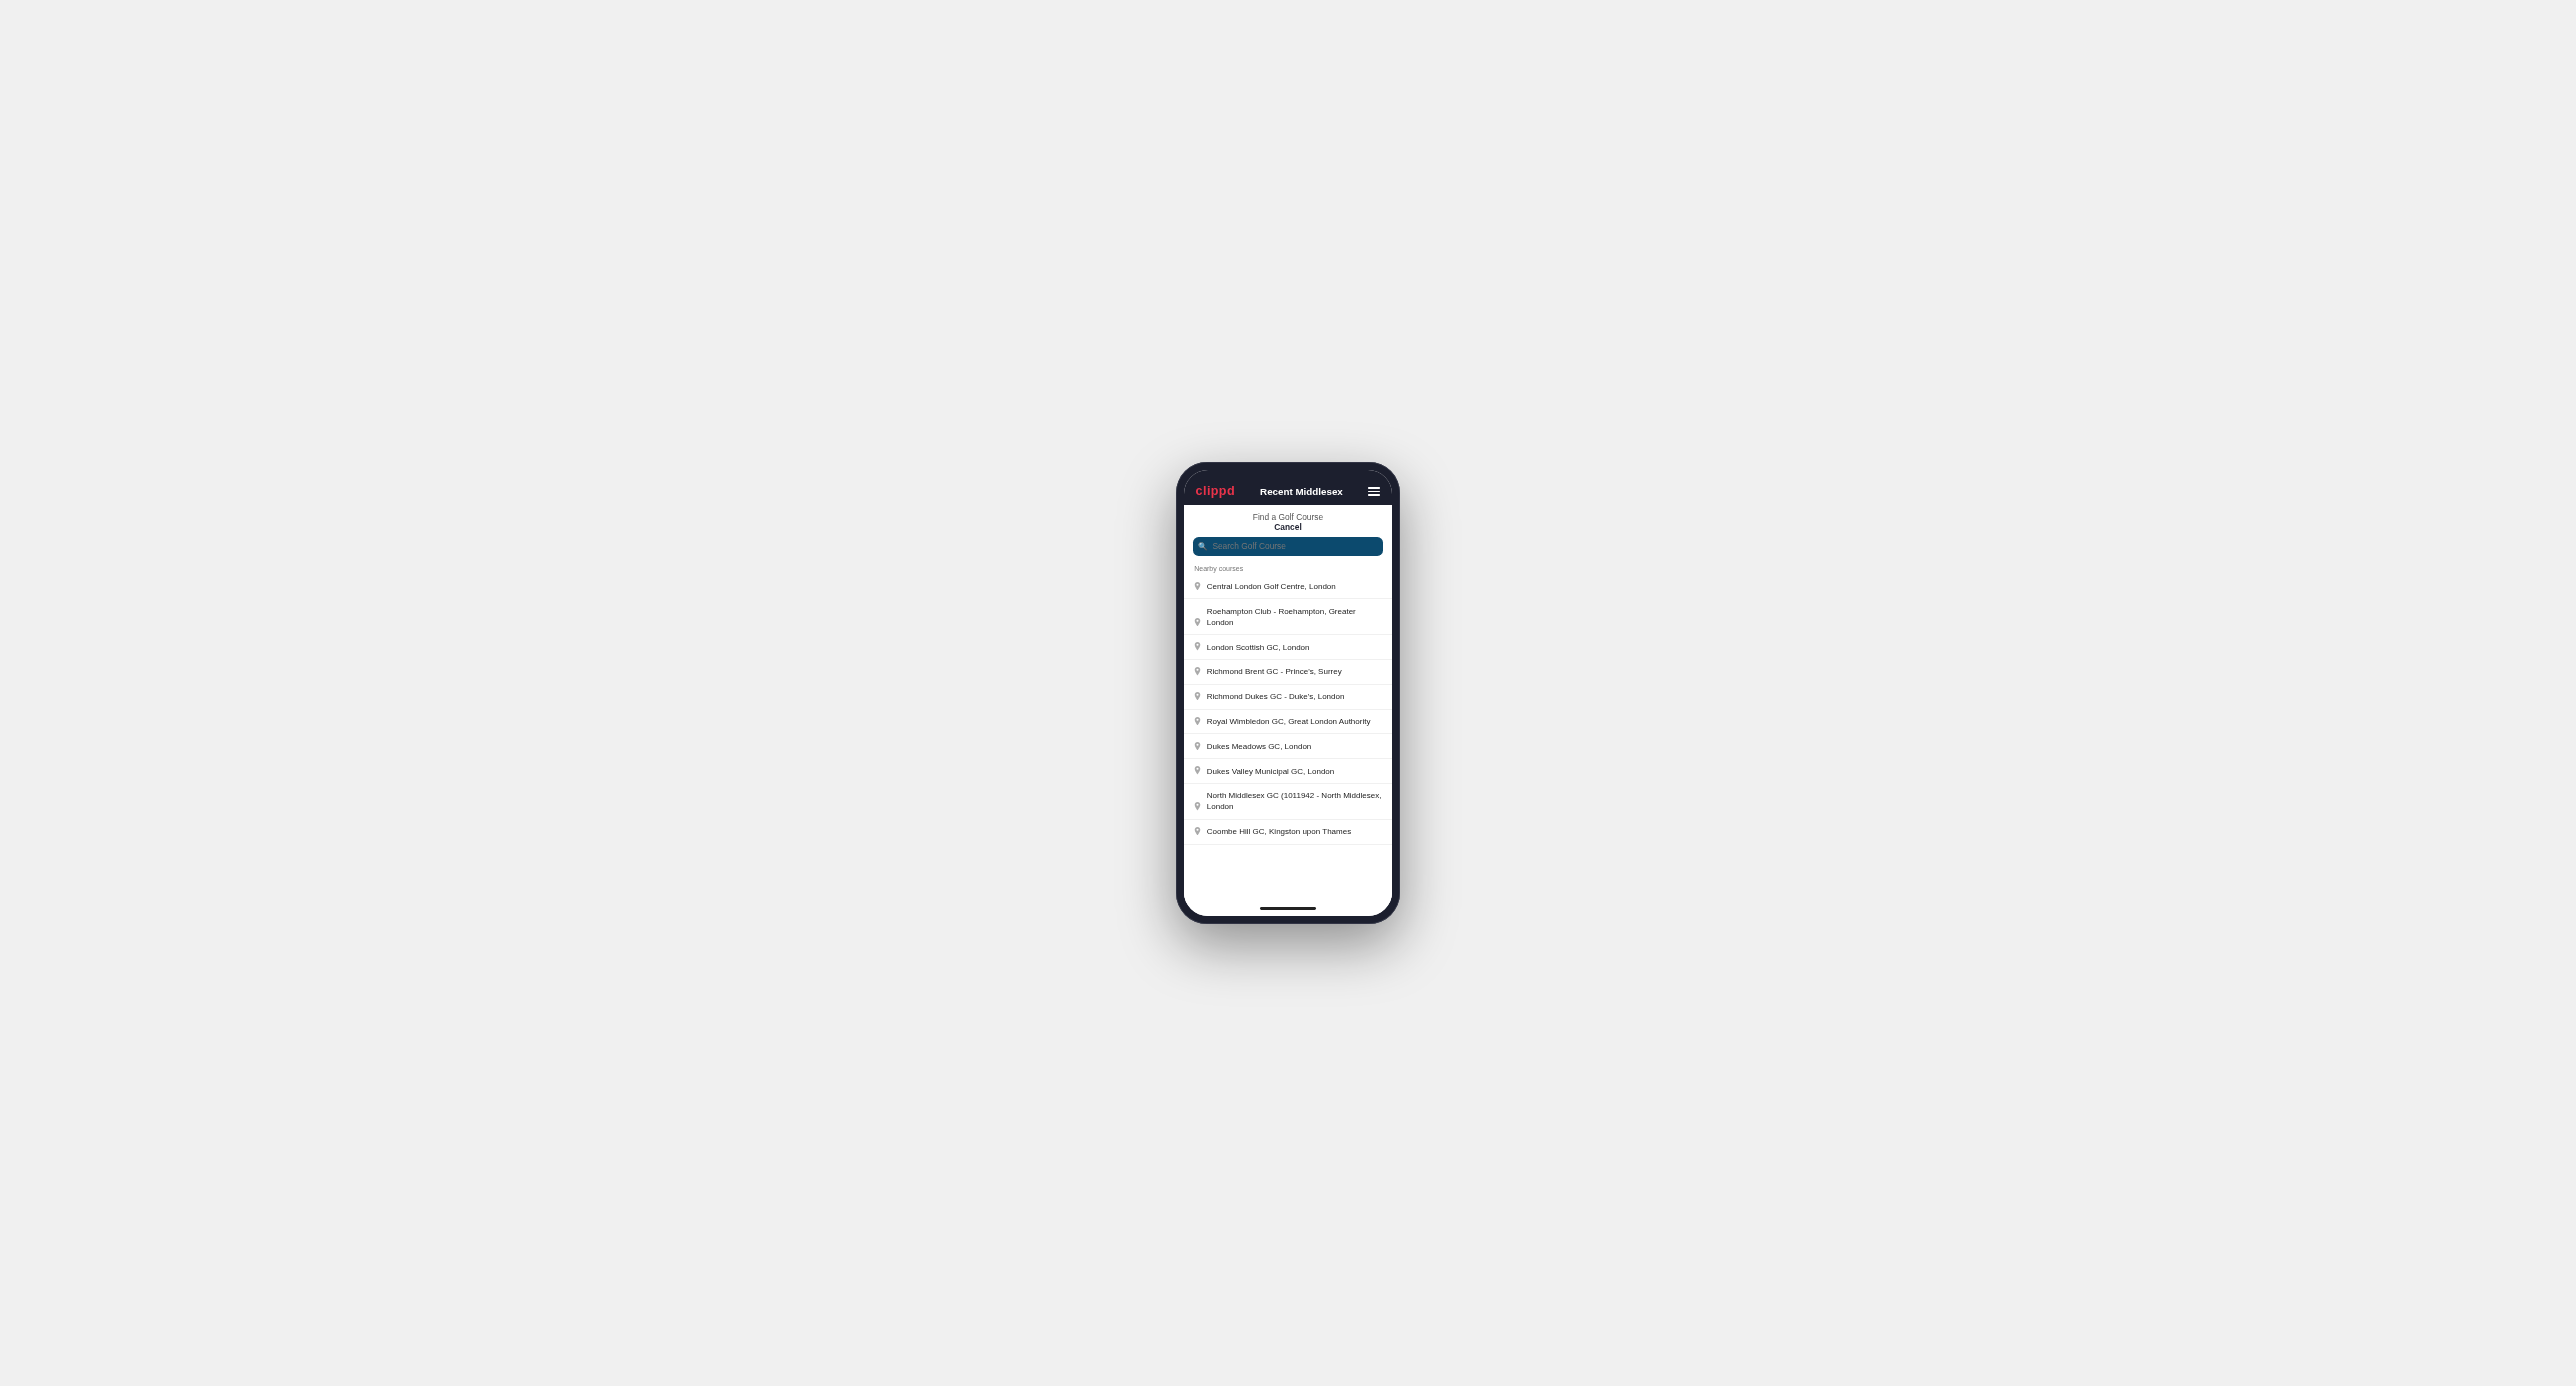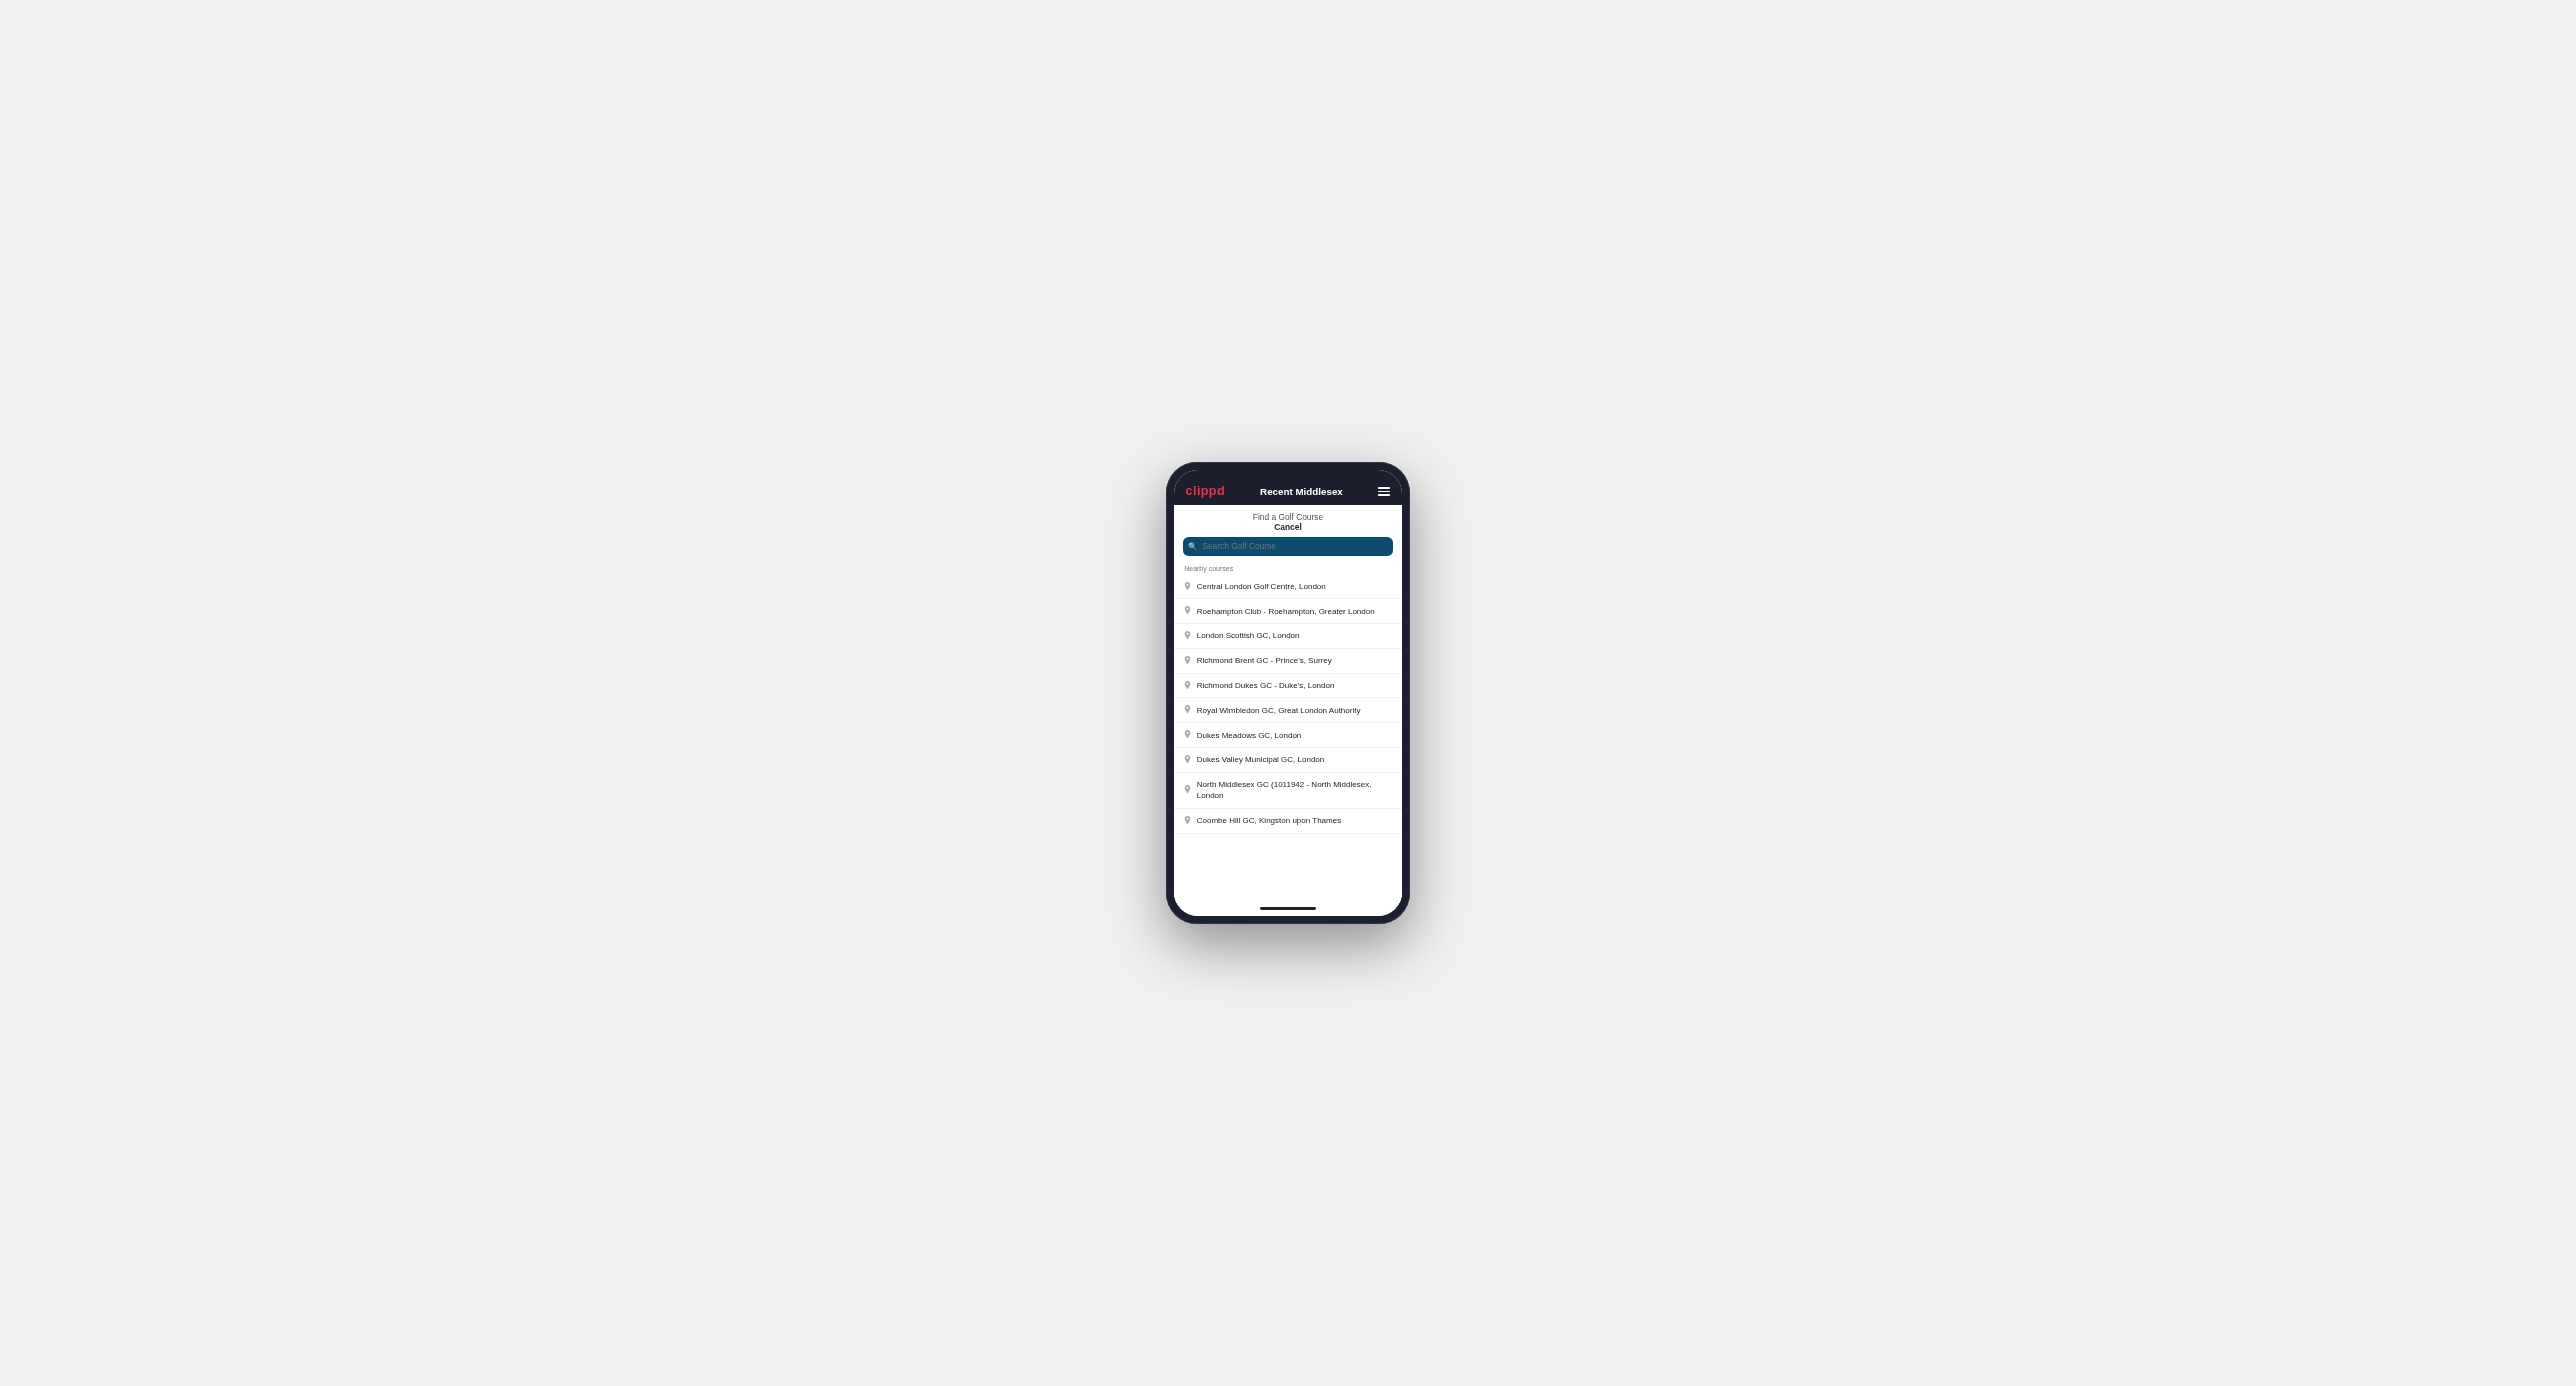--- a/index.html
+++ b/index.html
@@ -7,21 +7,21 @@
     body {
       background: #f0f0f0;
       display: flex;
       align-items: center;
       justify-content: center;
       min-height: 100vh;
       font-family: -apple-system, BlinkMacSystemFont, 'Segoe UI', sans-serif;
     }
 
     .phone-outer {
-      width: 244px;
+      width: 224px;
       height: 462px;
       background: #1c1f2e;
       border-radius: 31px;
       padding: 8.4px;
       box-shadow: 0 21px 56px rgba(0,0,0,0.4), inset 0 0 0 0.7px #3a3d4d;
       position: relative;
       display: flex;
       flex-direction: column;
     }
 
@@ -144,21 +144,21 @@
     }
 
     .course-list {
       flex: 1;
       overflow-y: auto;
       background: #fff;
     }
 
     .course-item {
       display: flex;
-      align-items: center;
+      align-items: flex-end;
       padding: 6.3px 9.8px;
       border-bottom: 0.7px solid #f0f0f0;
       cursor: pointer;
       gap: 5.6px;
     }
 
     .pin-icon {
       flex-shrink: 0;
       margin-top: 0.7px;
       color: #aaa;

